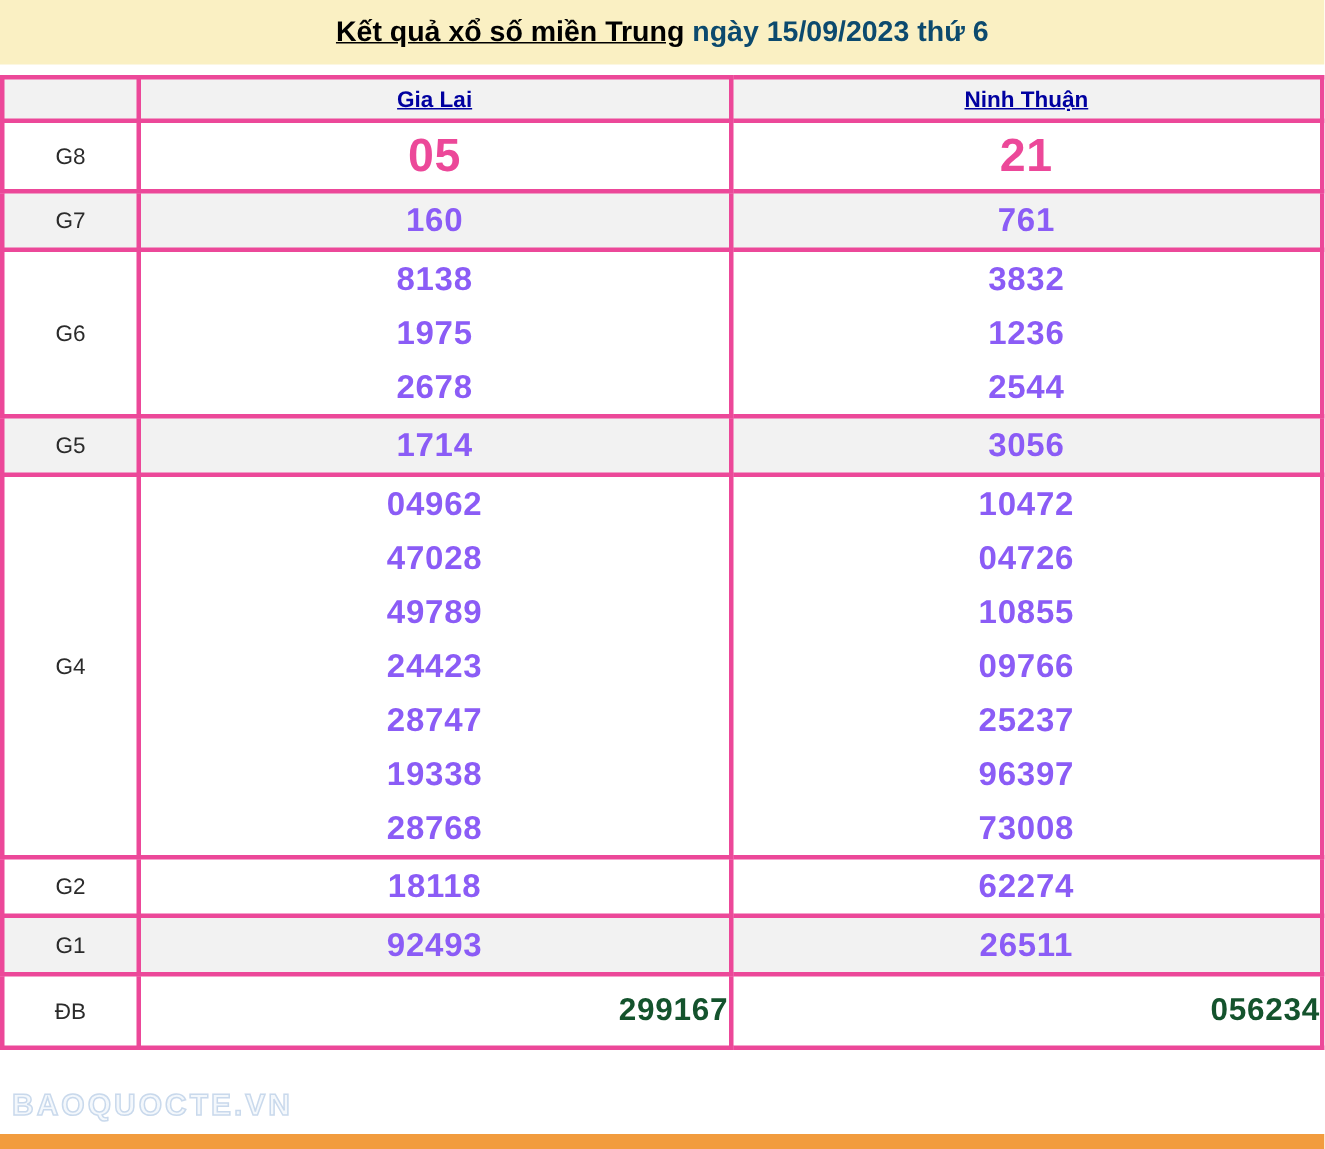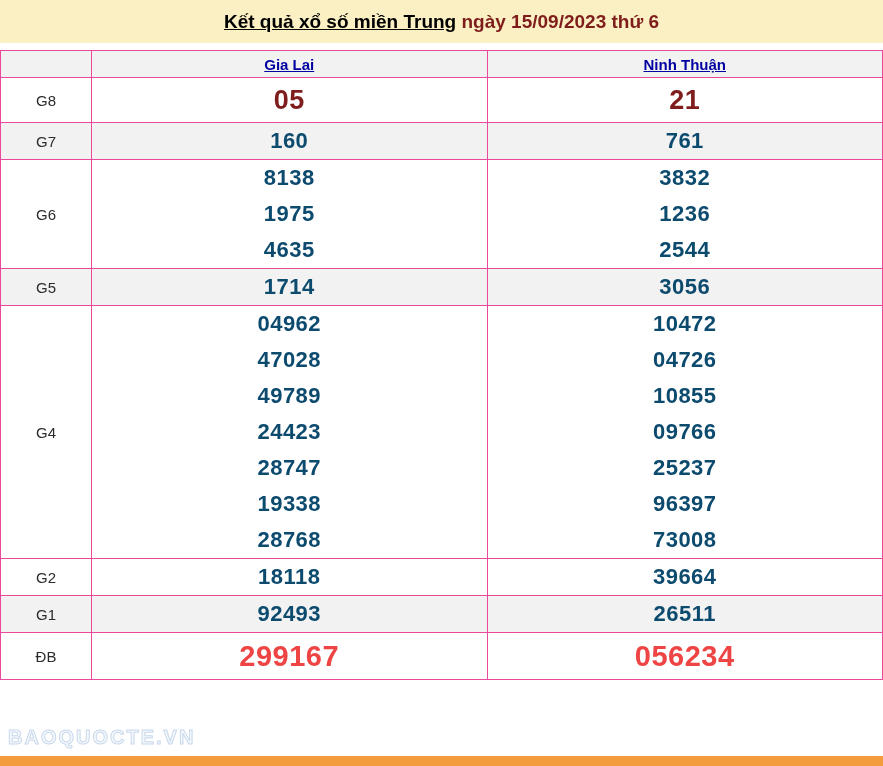--- a/index.html
+++ b/index.html
@@ -17,51 +17,51 @@
     text-align:center;
     line-height:43px;
     font-size:19px; font-weight:bold;
     white-space:nowrap;
   }
   .banner a {
     color:#000000;
     text-decoration:underline;
     cursor:pointer;
   }
-  .banner .date-part { color:#7f1d1d; }
+  .banner .date-part { color:#0c4a6e; }
 
   
   table.results {
     border-collapse:collapse;
     width:883px;
     margin-top:7px;
     table-layout:fixed;
   }
   table.results td, table.results th {
-    border:1px solid #ec4899;
+    border:3px solid #ec4899;
     padding:0;
     vertical-align:middle;
   }
   col.c-label { width:91px; }
   tr.stripe { background:#F2F2F2; }
 
   th.col-head { height:26px; font-size:15px; font-weight:bold; }
   th.col-head a { color:#0000A0; text-decoration:underline; cursor:pointer; }
 
   td.label-cell {
     font-size:15px; font-weight:normal;
     color:#2b2b2b; text-align:center;
   }
   td.num-cell { text-align:center; }
   td.num-cell div {
-    font-weight:bold; font-size:22px; color:#0c4a6e;
+    font-weight:bold; font-size:22px; color:#8b5cf6;
     line-height:36px; letter-spacing:0.5px;
   }
-  tr.g8 td.num-cell div { line-height:44px; font-size:27px; color:#7f1d1d; }
-  tr.db td.num-cell div { line-height:46px; font-size:29px; color:#ef4444; }
+  tr.g8 td.num-cell div { line-height:44px; font-size:31px; color:#ec4899; }
+  tr.db td.num-cell div { line-height:46px; font-size:21px; color:#14532d;text-align:right; }
 
   
   .watermark {
     position:absolute;
     left:8px; top:726px;
     font-size:20px; font-weight:bold;
     letter-spacing:2px;
     color:rgba(235,242,250,0.55);
     -webkit-text-stroke:1px #C9D9EC;
     pointer-events:none;
@@ -117,21 +117,21 @@
         </td>
         <td class="num-cell">
           <div>761</div>
         </td>
       </tr>
       <tr>
         <td class="label-cell">G6</td>
         <td class="num-cell">
           <div>8138</div>
           <div>1975</div>
-          <div>4635</div>
+          <div>2678</div>
         </td>
         <td class="num-cell">
           <div>3832</div>
           <div>1236</div>
           <div>2544</div>
         </td>
       </tr>
       <tr class="stripe">
         <td class="label-cell">G5</td>
         <td class="num-cell">
@@ -161,21 +161,21 @@
           <div>96397</div>
           <div>73008</div>
         </td>
       </tr>
       <tr>
         <td class="label-cell">G2</td>
         <td class="num-cell">
           <div>18118</div>
         </td>
         <td class="num-cell">
-          <div>39664</div>
+          <div>62274</div>
         </td>
       </tr>
       <tr class="stripe">
         <td class="label-cell">G1</td>
         <td class="num-cell">
           <div>92493</div>
         </td>
         <td class="num-cell">
           <div>26511</div>
         </td>

